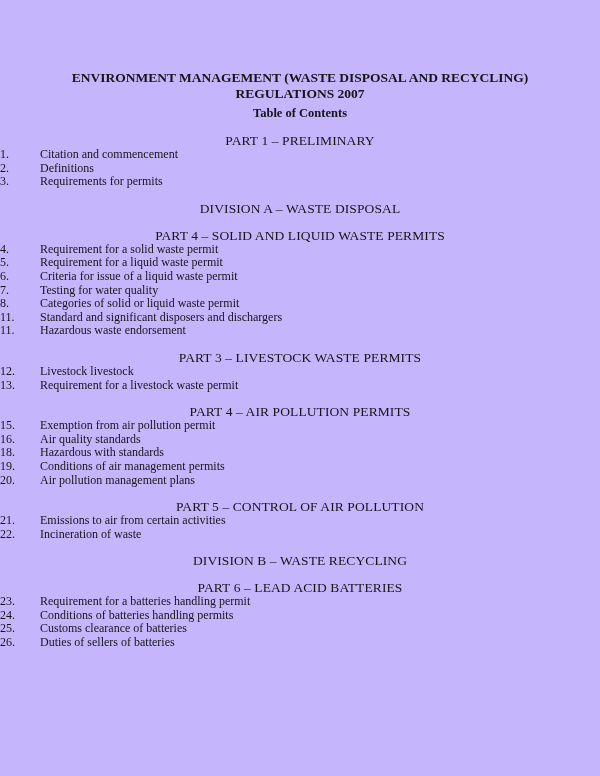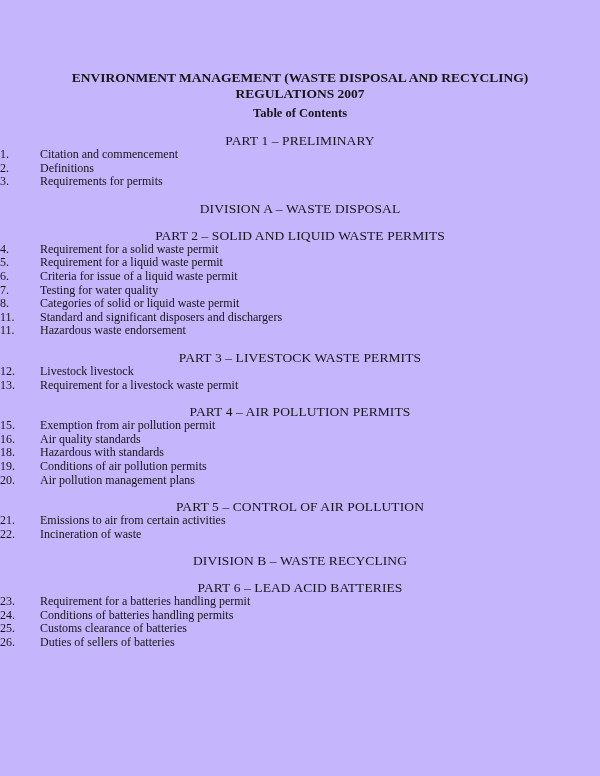--- a/index.html
+++ b/index.html
@@ -60,36 +60,36 @@
     <span>ENVIRONMENT MANAGEMENT (WASTE DISPOSAL AND RECYCLING)</span><br>
     <span>REGULATIONS 2007</span>
   </h1>
   <h2 class="toc-heading">Table of Contents</h2>
   <div id="toc-sections">
       <div class="section-heading part">PART 1 – PRELIMINARY</div>
       <div class="toc-item"><span class="num">1.</span><span class="txt">Citation and commencement</span></div>
       <div class="toc-item"><span class="num">2.</span><span class="txt">Definitions</span></div>
       <div class="toc-item"><span class="num">3.</span><span class="txt">Requirements for permits</span></div>
       <div class="section-heading division">DIVISION A – WASTE DISPOSAL</div>
-      <div class="section-heading part">PART 2 – SOLID AND LIQUID WASTE PERMITS</div>
+      <div class="section-heading part">PART 4 – SOLID AND LIQUID WASTE PERMITS</div>
       <div class="toc-item"><span class="num">4.</span><span class="txt">Requirement for a solid waste permit</span></div>
       <div class="toc-item"><span class="num">5.</span><span class="txt">Requirement for a liquid waste permit</span></div>
       <div class="toc-item"><span class="num">6.</span><span class="txt">Criteria for issue of a liquid waste permit</span></div>
       <div class="toc-item"><span class="num">7.</span><span class="txt">Testing for water quality</span></div>
       <div class="toc-item"><span class="num">8.</span><span class="txt">Categories of solid or liquid waste permit</span></div>
       <div class="toc-item"><span class="num">11.</span><span class="txt">Standard and significant disposers and dischargers</span></div>
       <div class="toc-item"><span class="num">11.</span><span class="txt">Hazardous waste endorsement</span></div>
       <div class="section-heading part">PART 3 – LIVESTOCK WASTE PERMITS</div>
       <div class="toc-item"><span class="num">12.</span><span class="txt">Livestock livestock</span></div>
       <div class="toc-item"><span class="num">13.</span><span class="txt">Requirement for a livestock waste permit</span></div>
       <div class="section-heading part">PART 4 – AIR POLLUTION PERMITS</div>
       <div class="toc-item"><span class="num">15.</span><span class="txt">Exemption from air pollution permit</span></div>
       <div class="toc-item"><span class="num">16.</span><span class="txt">Air quality standards</span></div>
       <div class="toc-item"><span class="num">18.</span><span class="txt">Hazardous with standards</span></div>
-      <div class="toc-item"><span class="num">19.</span><span class="txt">Conditions of air pollution permits</span></div>
+      <div class="toc-item"><span class="num">19.</span><span class="txt">Conditions of air management permits</span></div>
       <div class="toc-item"><span class="num">20.</span><span class="txt">Air pollution management plans</span></div>
       <div class="section-heading part">PART 5 – CONTROL OF AIR POLLUTION</div>
       <div class="toc-item"><span class="num">21.</span><span class="txt">Emissions to air from certain activities</span></div>
       <div class="toc-item"><span class="num">22.</span><span class="txt">Incineration of waste</span></div>
       <div class="section-heading division">DIVISION B – WASTE RECYCLING</div>
       <div class="section-heading part">PART 6 – LEAD ACID BATTERIES</div>
       <div class="toc-item"><span class="num">23.</span><span class="txt">Requirement for a batteries handling permit</span></div>
       <div class="toc-item"><span class="num">24.</span><span class="txt">Conditions of batteries handling permits</span></div>
       <div class="toc-item"><span class="num">25.</span><span class="txt">Customs clearance of batteries</span></div>
       <div class="toc-item"><span class="num">26.</span><span class="txt">Duties of sellers of batteries</span></div>

